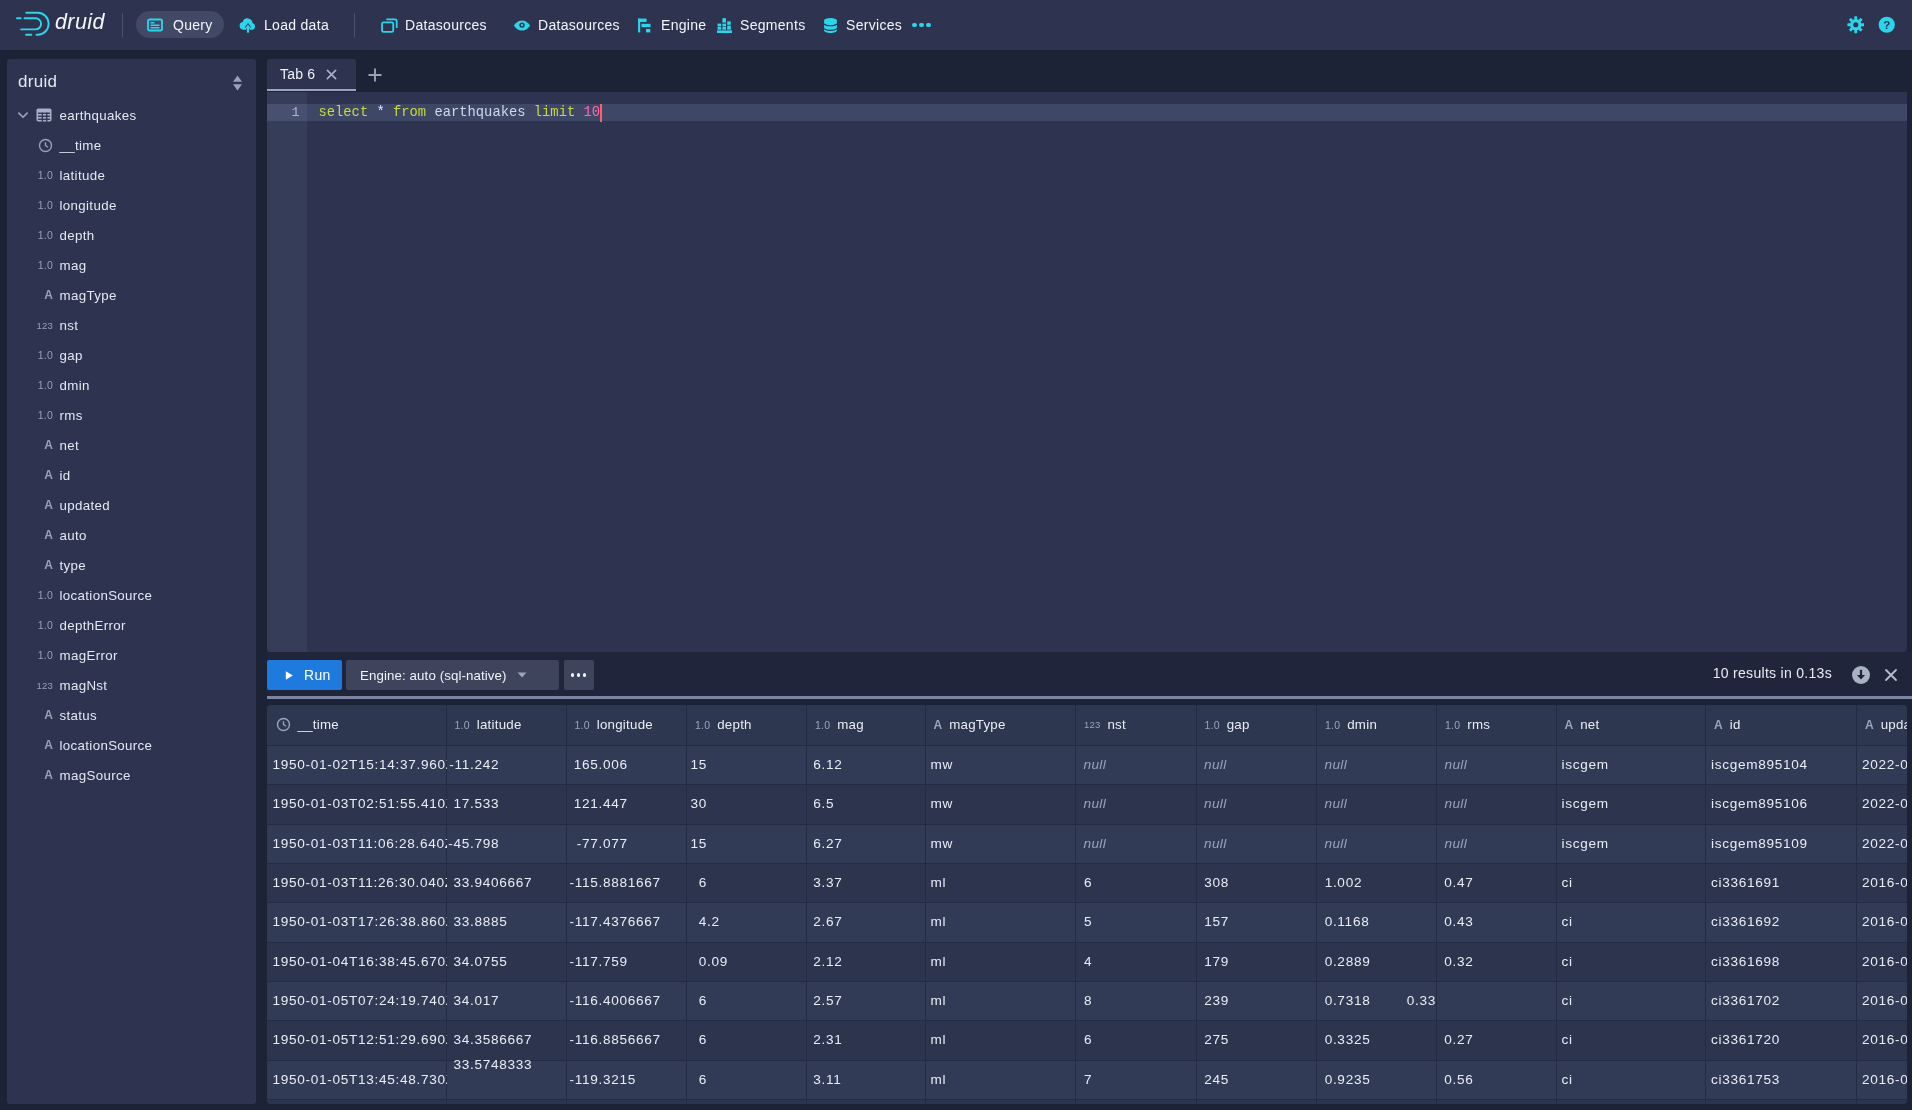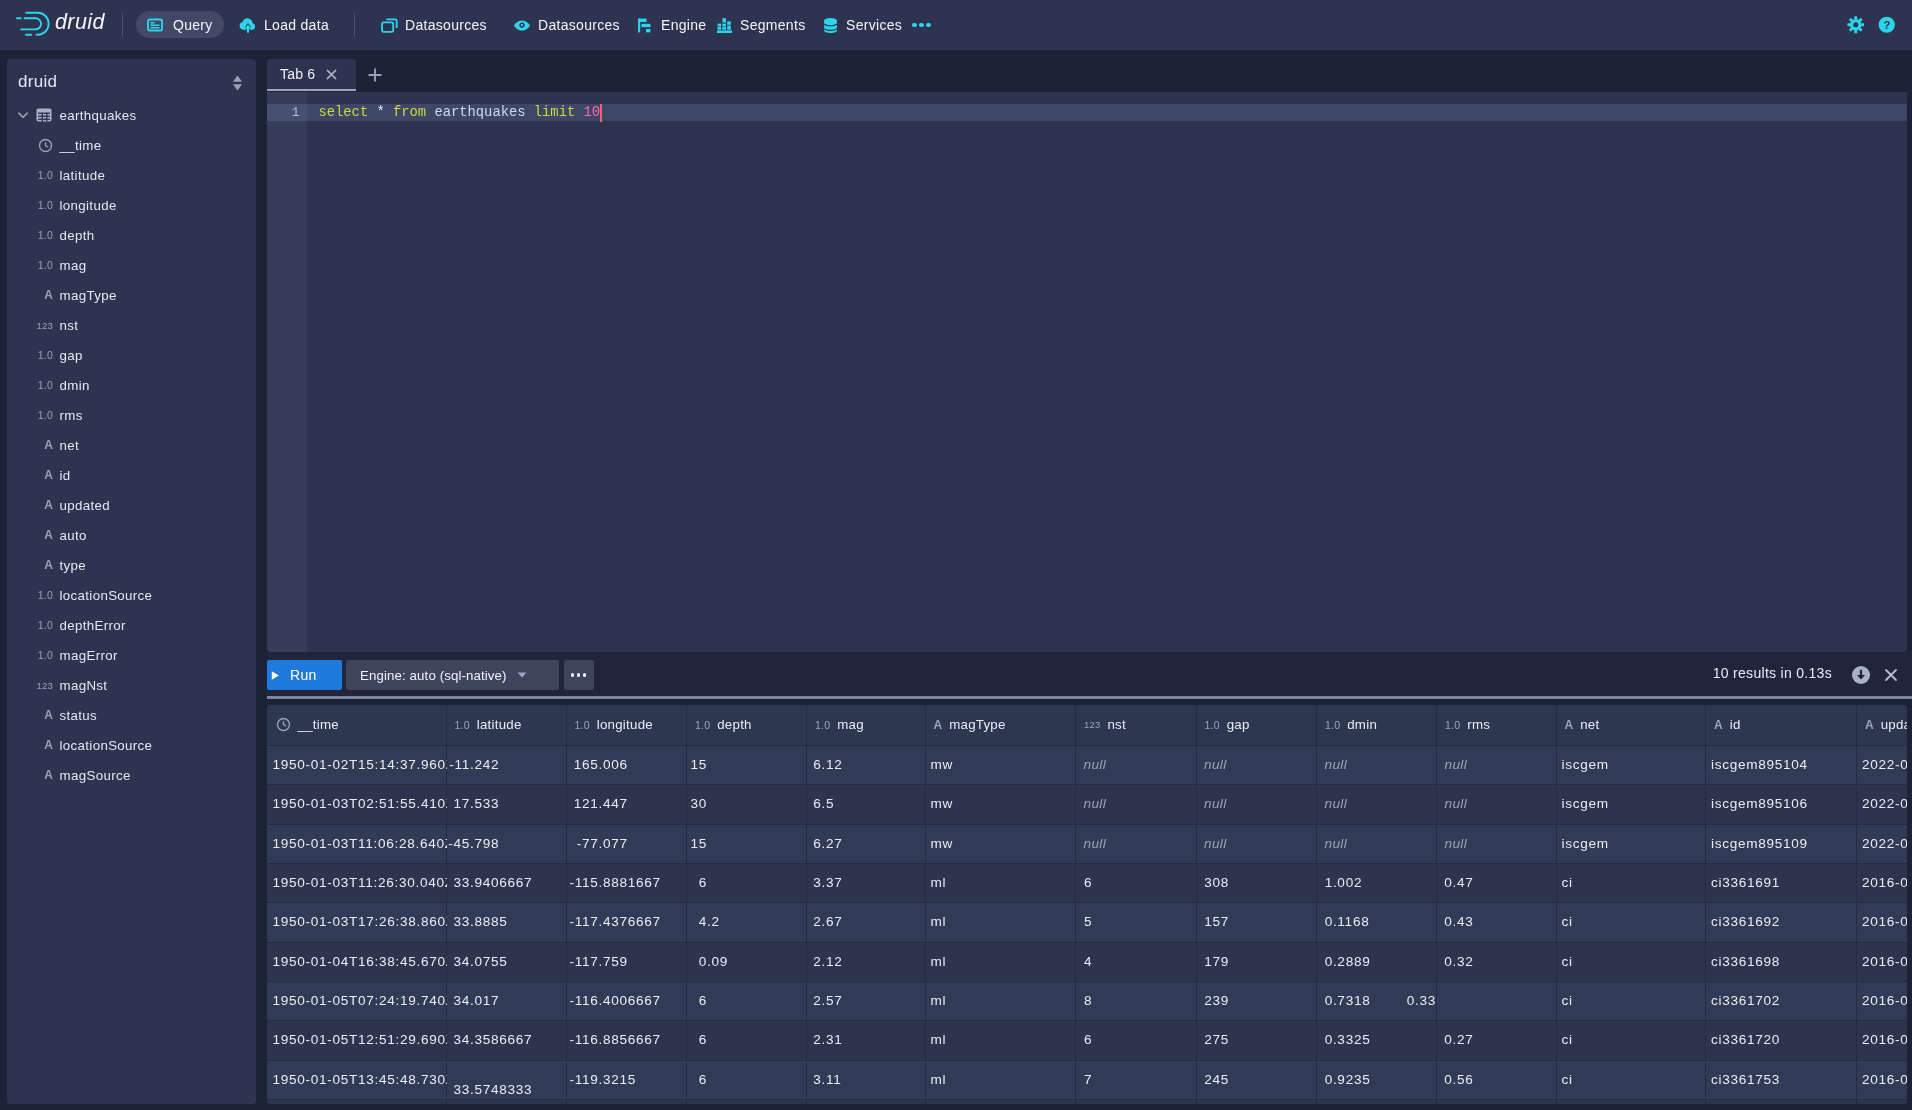--- a/index.html
+++ b/index.html
@@ -49,21 +49,21 @@
 #gutact { position:absolute; left:0; top:12.5px; width:40px; height:17.2px; background:#485071; }
 #lnnum { position:absolute; left:0; top:12.5px; width:33px; height:17.2px; line-height:17.2px;
   text-align:right; color:#aab3c8; font-family:"Liberation Mono",monospace; font-size:13.5px; }
 #code { position:absolute; left:52px; top:12.5px; height:17.2px; line-height:17.2px;
   font-family:"Liberation Mono",monospace; font-size:13.8px; white-space:pre; }
 .kw { color:#c9d93f; } .st { color:#e8ecf4; } .id2 { color:#ccd9e8; } .pk { color:#ff66b0; }
 #caret { display:inline-block; width:2px; height:17.2px; background:#ff5f66; vertical-align:bottom; }
 
 #runbar { position:absolute; left:266.5px; top:652px; width:1645.5px; height:43.7px; background:#20253c; }
 #runbtn { position:absolute; left:0.5px; top:8px; width:75px; height:30px; background:#1f7ade;
-  border-radius:2px; display:flex; align-items:center; padding-left:3px; gap:10px; }
+  border-radius:2px; display:flex; align-items:center; padding-left:17px; gap:10px; }
 #runbtn span { color:#fff; font-size:14px; letter-spacing:0.3px; }
 #enginebtn { position:absolute; left:79.5px; top:8px; width:213px; height:30px; background:#3d445c;
   border-radius:2px; display:flex; align-items:center; padding-left:14px; gap:9px; }
 #enginebtn span { color:#f0f3fa; font-size:13.3px; letter-spacing:0.1px; }
 #morebtn { position:absolute; left:297px; top:8px; width:30px; height:30px; background:#3d445c;
   border-radius:2px; display:flex; align-items:center; justify-content:center; gap:2.5px; }
 #morebtn span { width:3.5px; height:3.5px; border-radius:50%; background:#f0f3fa; }
 #resinfo { position:absolute; right:80px; top:0; height:43.7px; line-height:43.7px; color:#e8ecf3;
   font-size:14px; letter-spacing:0.3px; }
 #dlicon { position:absolute; left:1584px; top:13px; }
@@ -577,21 +577,21 @@
 <div class="dcell" style="left:539.50px;top:315.95px"><span class="ib" style="width:15.5px">2</span><span>.31</span></div>
 <div class="dcell" style="left:664.00px;top:315.95px;">ml</div>
 <div class="dcell" style="left:808.50px;top:315.95px"><span class="ib" style="width:17.2px">6</span></div>
 <div class="dcell" style="left:929.00px;top:315.95px"><span class="ib" style="width:33.5px">275</span></div>
 <div class="dcell" style="left:1049.50px;top:315.95px"><span class="ib" style="width:16.9px">0</span><span>.3325</span></div>
 <div class="dcell" style="left:1169.50px;top:315.95px"><span class="ib" style="width:16.6px">0</span><span>.27</span></div>
 <div class="dcell" style="left:1295.00px;top:315.95px;">ci</div>
 <div class="dcell" style="left:1444.50px;top:315.95px;">ci3361720</div>
 <div class="dcell" style="left:1595.50px;top:315.95px;">2016-01</div>
 <div class="dcell" style="left:6.00px;top:355.30px;width:174px;overflow:hidden;">1950-01-05T13:45:48.730Z</div>
-<div class="dcell" style="left:179.00px;top:365px"><span class="ib" style="width:24.5px">33</span><span>.5748333</span></div>
+<div class="dcell" style="left:179.00px;top:340px"><span class="ib" style="width:24.5px">33</span><span>.5748333</span></div>
 <div class="dcell" style="left:299.00px;top:355.30px"><span class="ib" style="width:33.0px">-119</span><span>.3215</span></div>
 <div class="dcell" style="left:419.50px;top:355.30px"><span class="ib" style="width:21.0px">6</span></div>
 <div class="dcell" style="left:539.50px;top:355.30px"><span class="ib" style="width:15.5px">3</span><span>.11</span></div>
 <div class="dcell" style="left:664.00px;top:355.30px;">ml</div>
 <div class="dcell" style="left:808.50px;top:355.30px"><span class="ib" style="width:17.2px">7</span></div>
 <div class="dcell" style="left:929.00px;top:355.30px"><span class="ib" style="width:33.5px">245</span></div>
 <div class="dcell" style="left:1049.50px;top:355.30px"><span class="ib" style="width:16.9px">0</span><span>.9235</span></div>
 <div class="dcell" style="left:1169.50px;top:355.30px"><span class="ib" style="width:16.6px">0</span><span>.56</span></div>
 <div class="dcell" style="left:1295.00px;top:355.30px;">ci</div>
 <div class="dcell" style="left:1444.50px;top:355.30px;">ci3361753</div>

